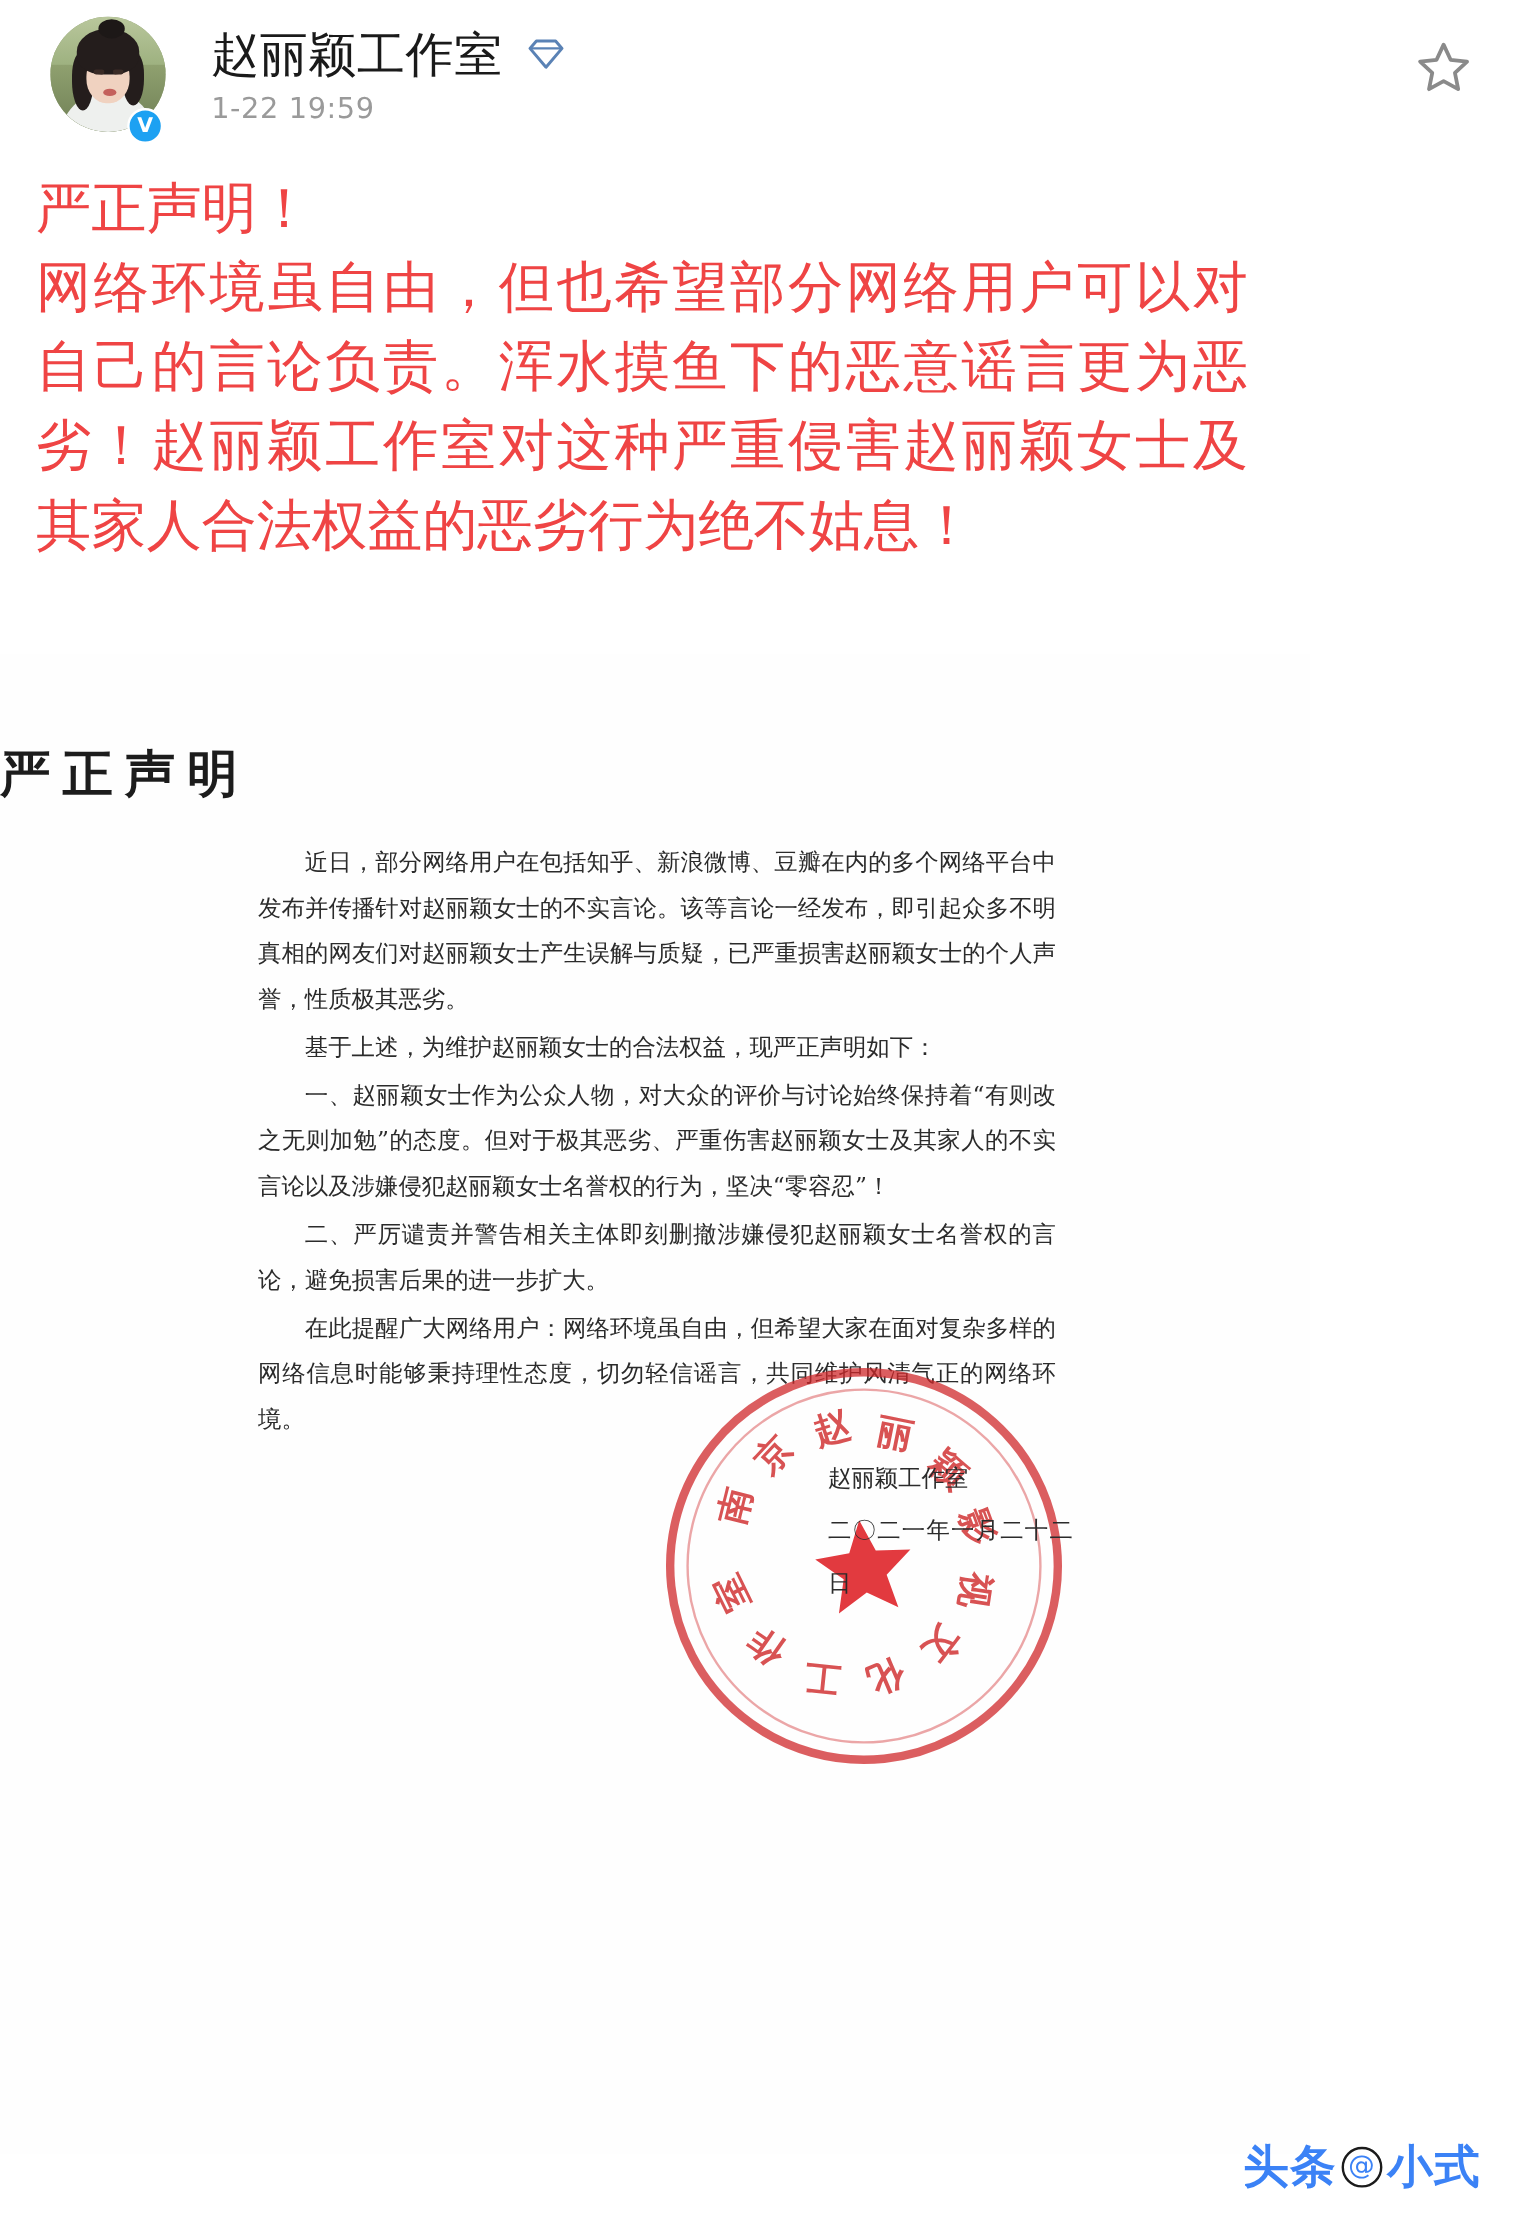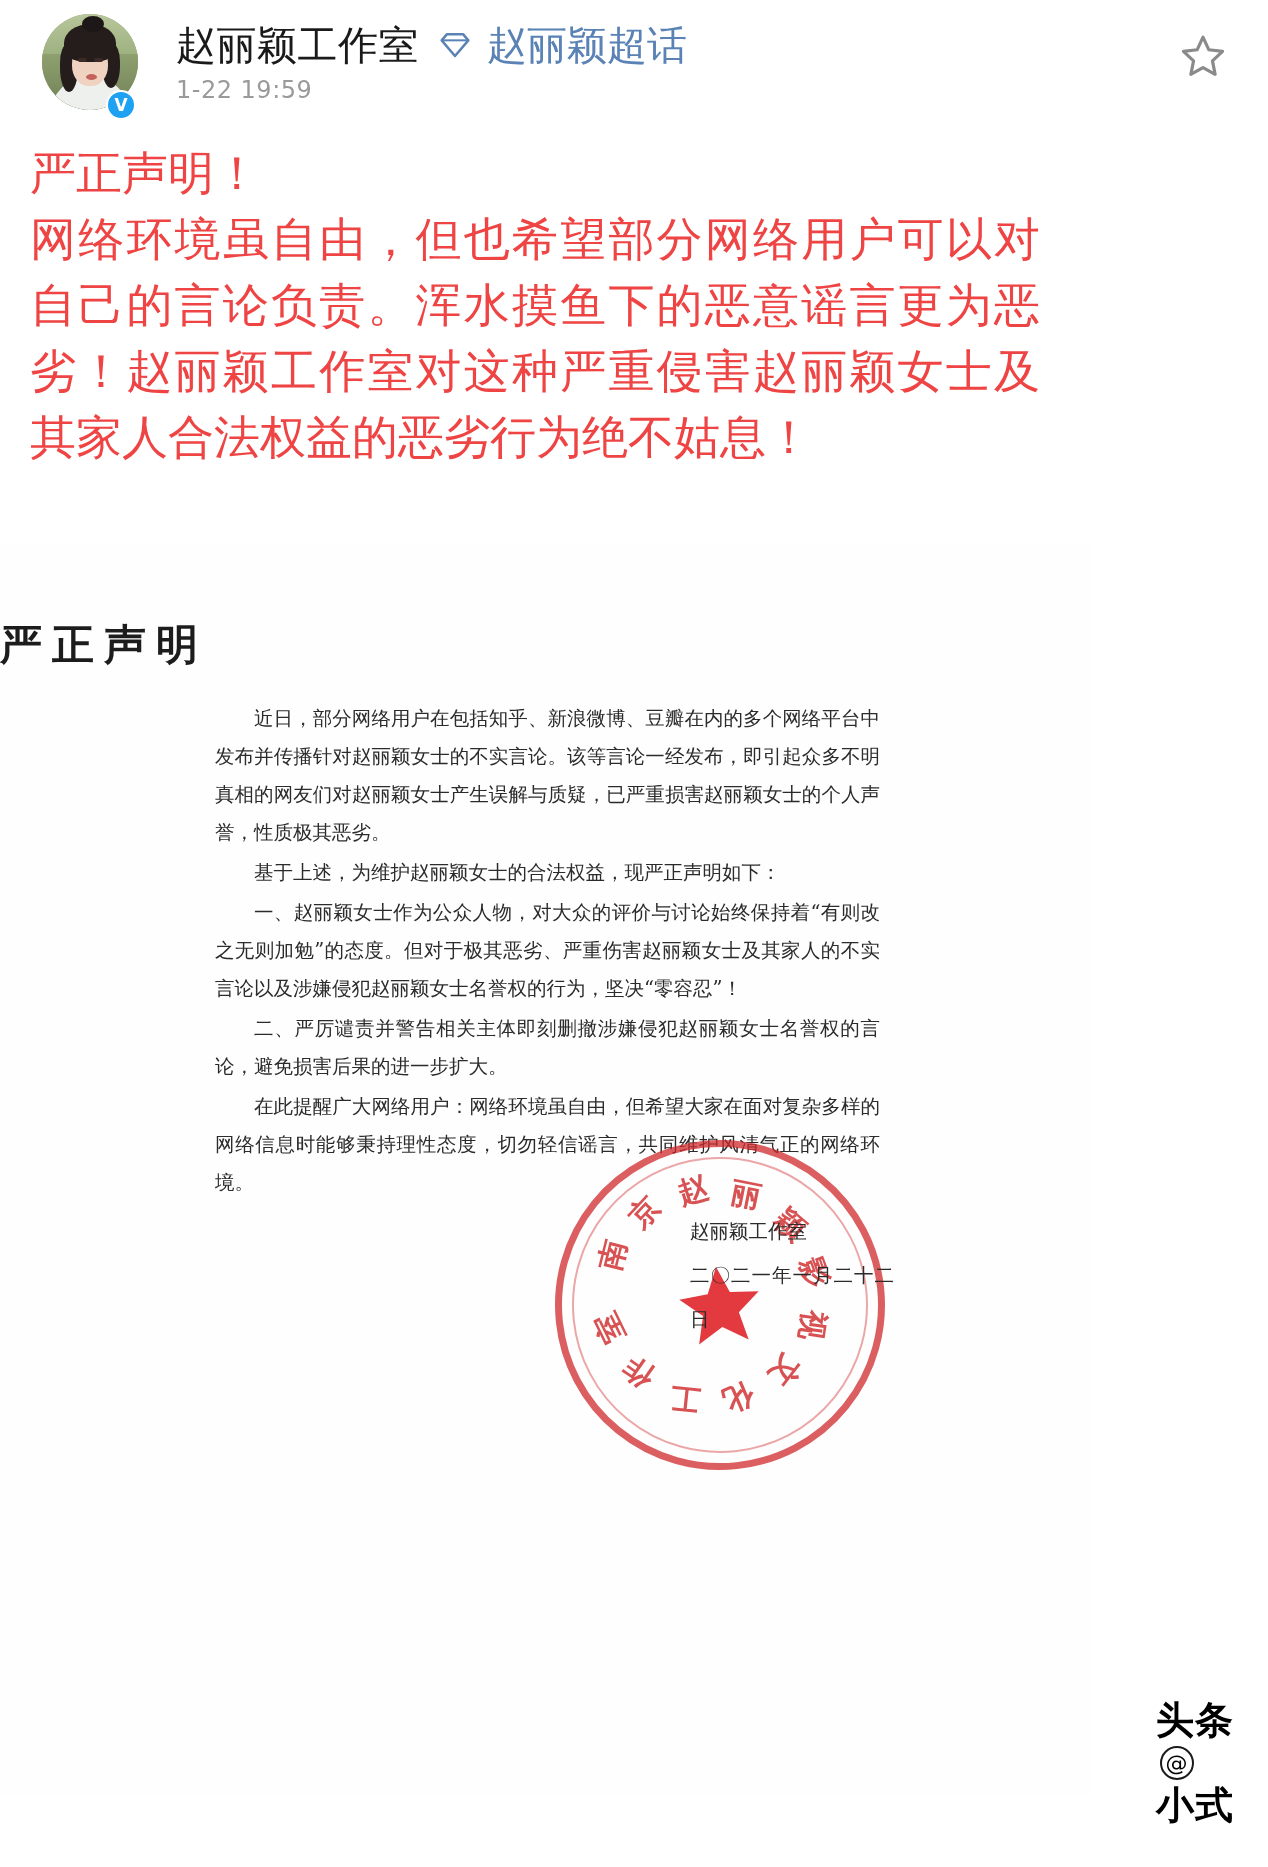--- a/index.html
+++ b/index.html
@@ -127,22 +127,22 @@
   .stamp-text span{
     position:absolute;left:50%;top:50%;
     font-family:"DejaVu Serif","Liberation Serif",serif;
     font-size:30px;font-weight:bold;color:rgba(206,36,38,.88);
     transform-origin:0 0;
   }
 
   
   .watermark{
     position:absolute;right:34px;bottom:36px;
-    display:flex;align-items:flex-start;
-    font-size:38px;color:#000000;font-weight:bold;letter-spacing:1px;flex-direction:column;
+    display:flex;align-items:center;
+    font-size:38px;color:#3b82f6;font-weight:bold;letter-spacing:1px;
   }
   .wm-at{
     display:inline-flex;align-items:center;justify-content:center;
     width:34px;height:34px;border:2.5px solid #1b1b1b;border-radius:50%;
     font-size:22px;margin:0 4px;box-sizing:border-box;font-weight:normal;
   }
 </style>
 </head>
 <body>
 
@@ -170,21 +170,20 @@
     </div>
 
     <div class="name-row">
       <div class="uname">赵丽颖工作室</div>
       <div class="gem-icon">
         <svg width="40" height="40" viewBox="0 0 24 24" fill="none">
           <path d="M4 9.2 L7.2 5.5 H16.8 L20 9.2 L12 18.6 Z" stroke="#5a82b5" stroke-width="1.5" stroke-linejoin="round" fill="none"></path>
           <path d="M4 9.2 H20" stroke="#5a82b5" stroke-width="1.2"></path>
         </svg>
       </div>
-      <div class="topic-link">赵丽颖超话</div>
     </div>
 
     <div class="timestamp">1-22 19:59</div>
 
     <div class="star-btn">
       <svg width="54" height="54" viewBox="0 0 24 24" fill="none">
         <path d="M12 3.2 l2.6 5.6 6.1 .7 -4.5 4.2 1.2 6 -5.4-3 -5.4 3 1.2-6 -4.5-4.2 6.1-.7 Z" stroke="#8a8a8a" stroke-width="1.4" stroke-linejoin="round" fill="none"></path>
       </svg>
     </div>
   </div>

